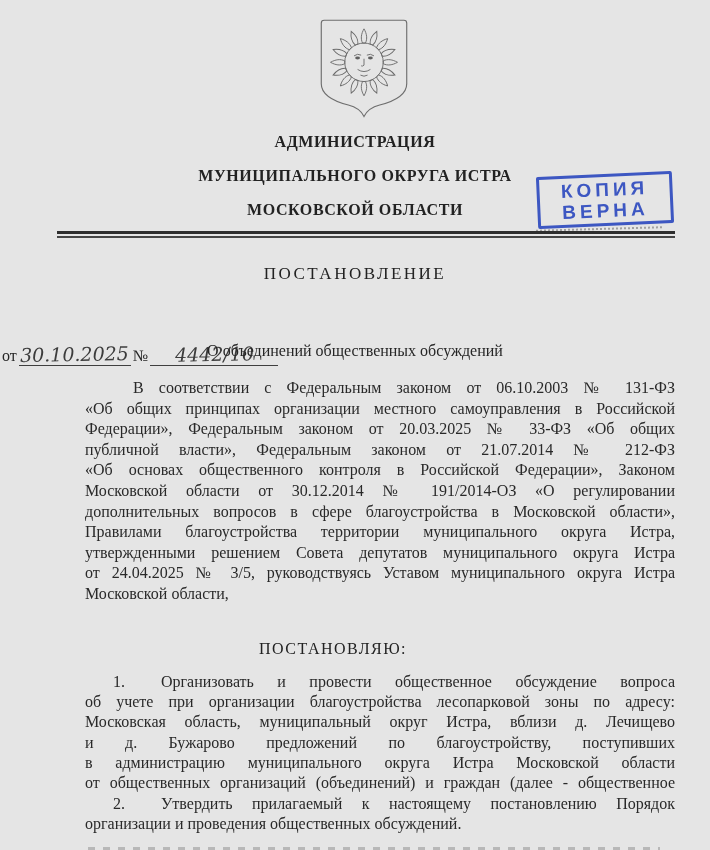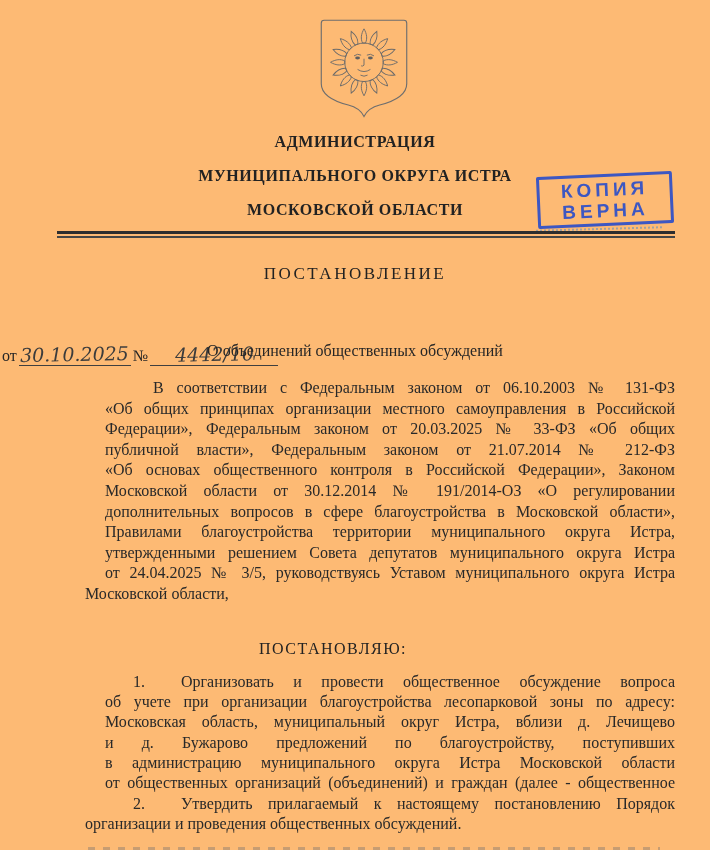--- a/index.html
+++ b/index.html
@@ -6,21 +6,21 @@
   body{
     width:710px;height:850px;
     background:#ffffff;
     font-family:"Liberation Serif", serif;
     color:#262626;
     overflow:hidden;
     position:relative;
   }
   .page{
     position:absolute;inset:0;
-    background:#fdba74;
+    background:#e5e5e5;
   }
   
   .coa{
     position:absolute;top:16px;left:317px;width:94px;height:104px;
   }
   .coa svg{width:100%;height:100%;}
   
   .org{
     position:absolute;top:134px;left:0;width:710px;text-align:center;
   }
@@ -75,21 +75,21 @@
   .subject{
     position:absolute;top:342px;left:0;width:710px;text-align:center;
     font-size:16px;
   }
   
   .textblock{
     position:absolute;left:85px;width:590px;
     font-size:16px;color:#292929;
   }
   .preamble{top:378px;line-height:20.6px;}
-  .jline{text-align:justify;text-align-last:justify;margin-left:20px;}
+  .jline{text-align:justify;text-align-last:justify;}
   .lline{text-align:left;}
   .indent1{padding-left:48px;}
   .resolve{
     position:absolute;top:640px;left:0;width:666px;text-align:center;
     font-size:16px;letter-spacing:1.5px;color:#222;
   }
   .items{top:672px;line-height:20.2px;}
   .item2{margin-top:1px;}
   .num-ind{padding-left:28px;}
   .gap{display:inline-block;width:36px;}

